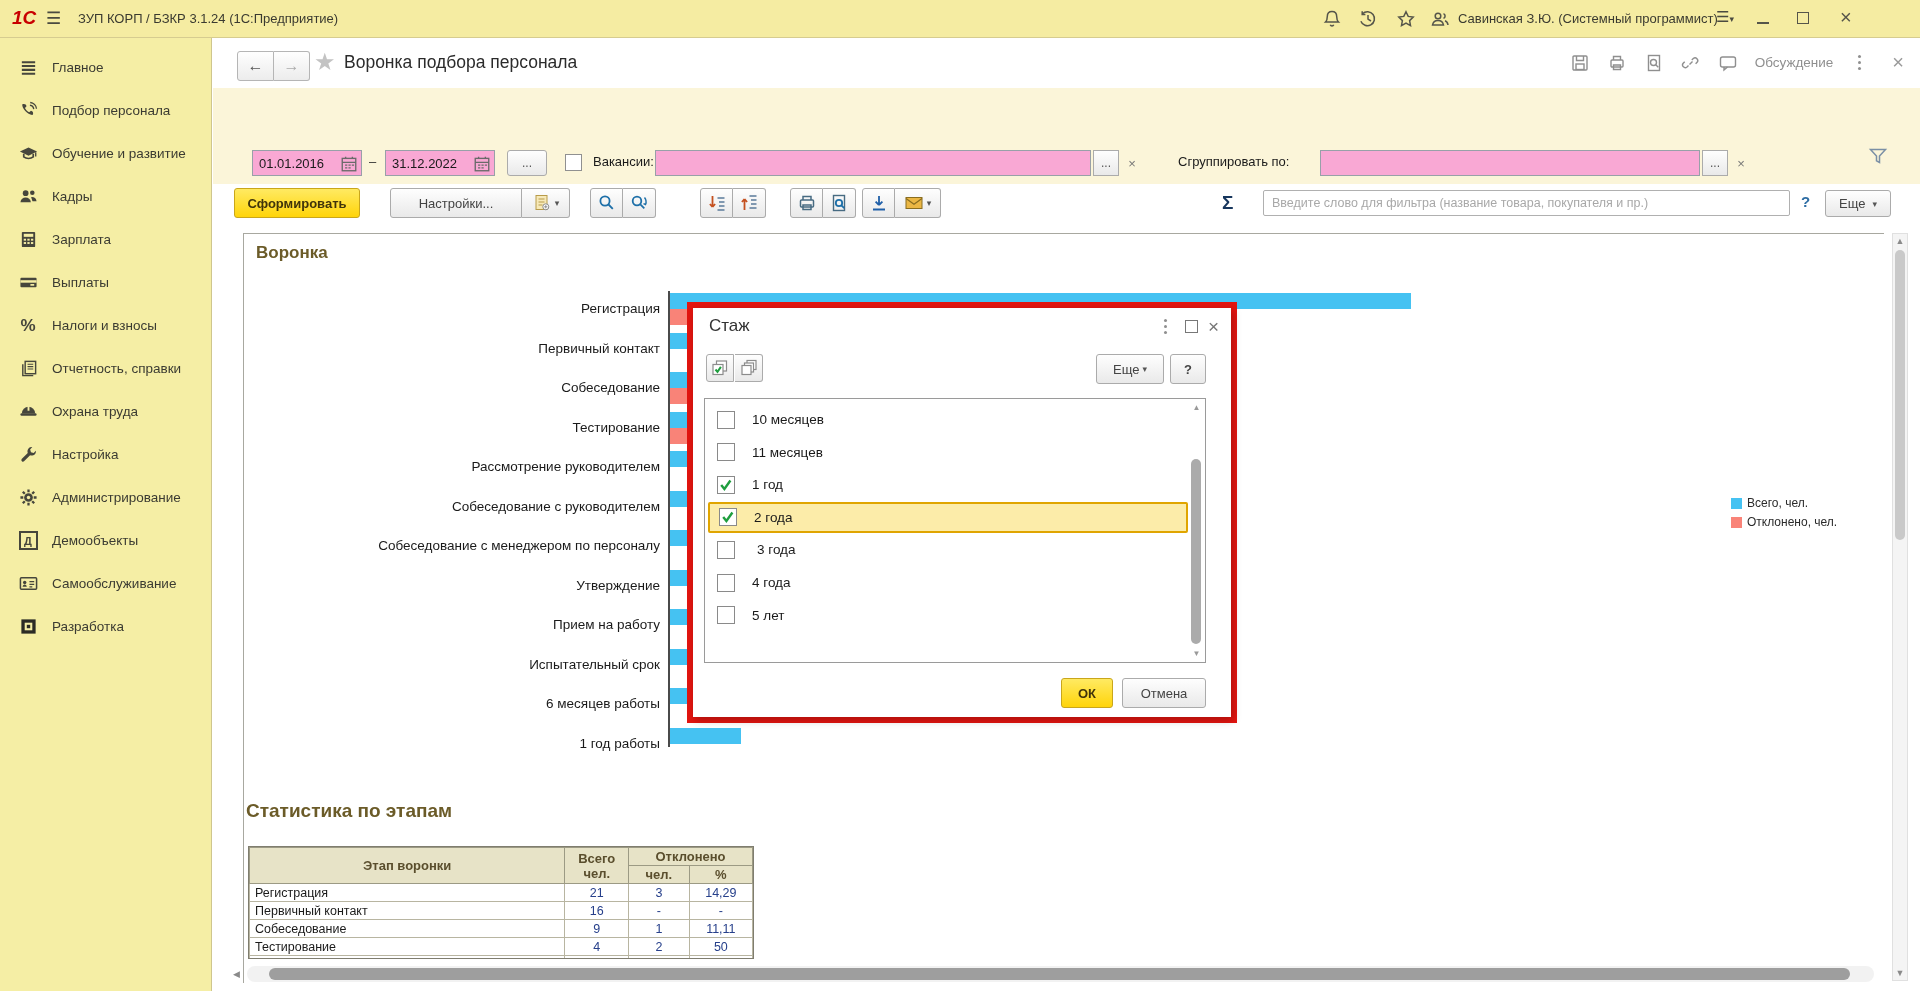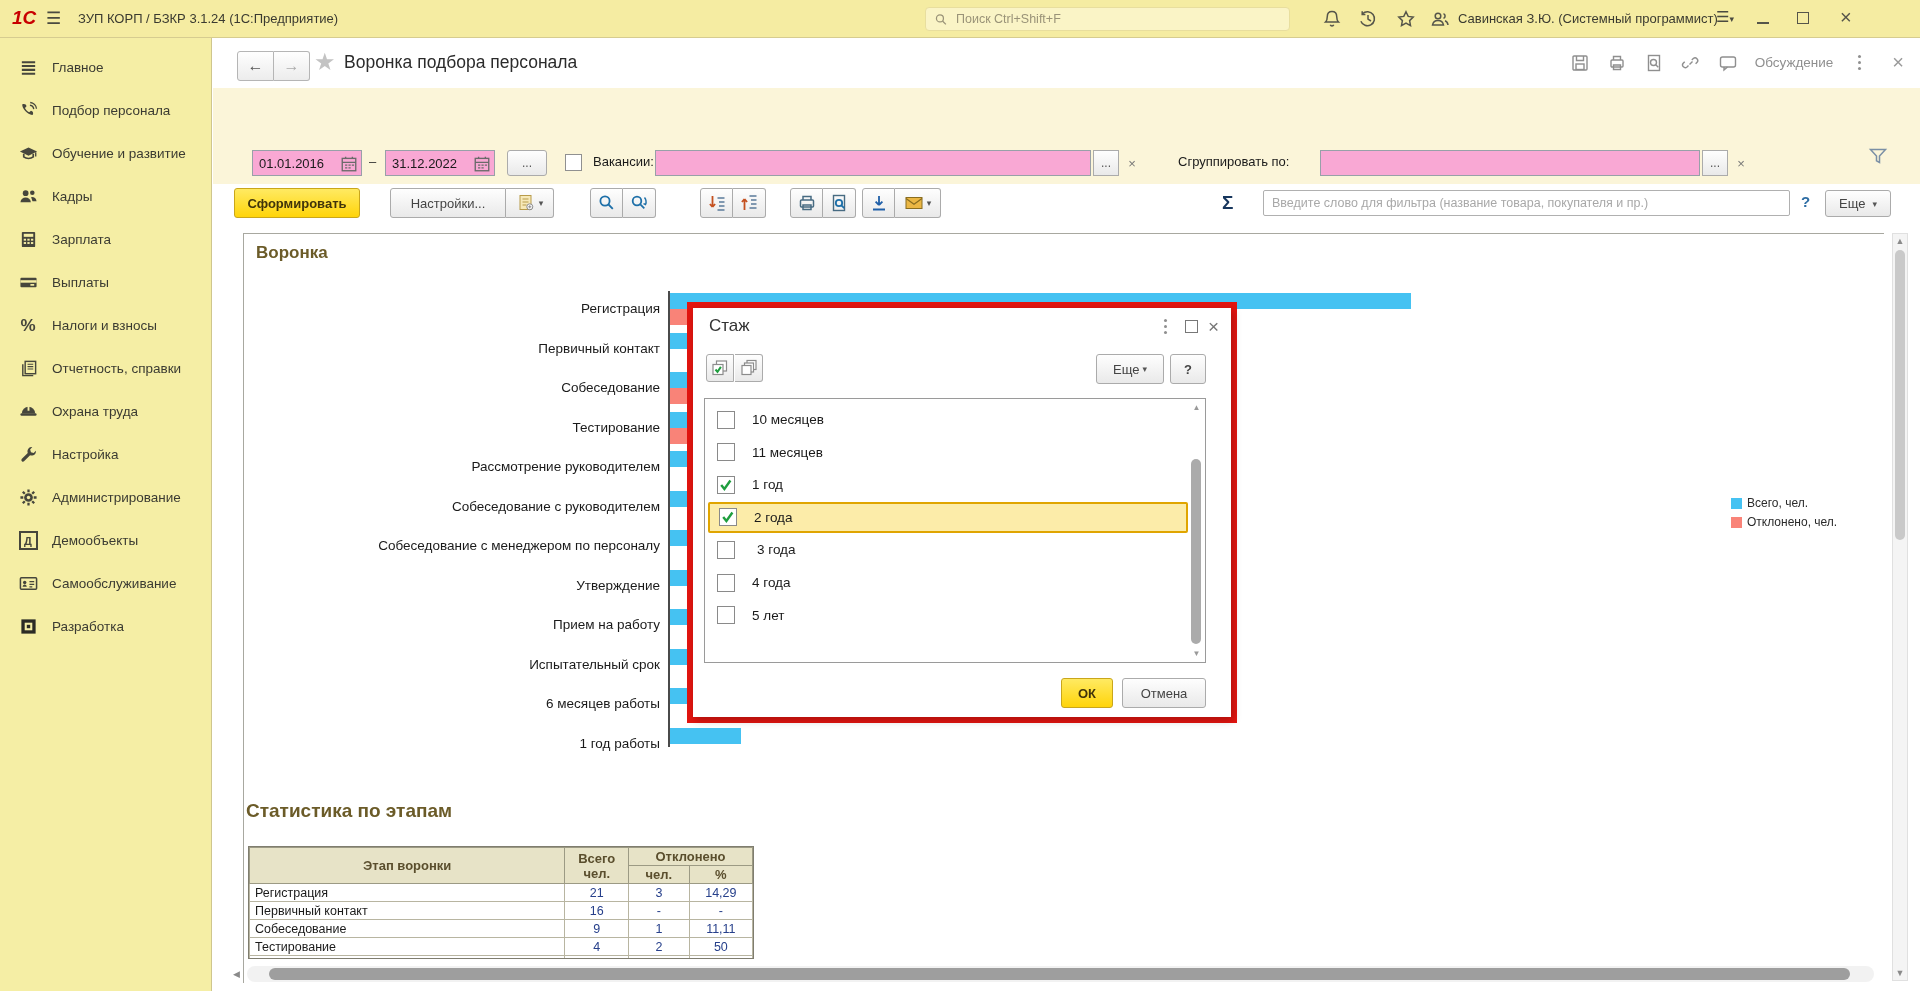--- a/index.html
+++ b/index.html
@@ -129,27 +129,20 @@
   #dlg-ok{position:absolute;left:368px;top:370px;width:52px;height:30px;}
   #dlg-cancel{position:absolute;left:429px;top:370px;width:84px;height:30px;}
 </style>
 </head>
 <body>
 
 <div id="topbar">
   <span class="logo">1С</span>
   <span class="burger">☰</span>
   <span class="apptitle">ЗУП КОРП / БЗКР 3.1.24  (1С:Предприятие)</span>
-  <div id="searchbox">
-    <svg width="15" height="15" viewBox="0 0 20 20" fill="none" stroke="#9A9378" stroke-width="1.8">
-        <circle cx="8.5" cy="8.5" r="5"></circle>
-        <path d="m12.5 12.5 4.5 4.5"></path>
-      </svg>
-    <input placeholder="Поиск Ctrl+Shift+F" style="">
-  </div>
   <span class="tb-ic" style="left:1322px">
     <svg viewBox="0 0 20 20" fill="none" stroke="#55554A" stroke-width="1.5">
         <path d="M10 2.5c3 0 4.7 2.2 4.7 5 0 3.4.8 4.6 1.8 5.6H3.5c1-1 1.8-2.2 1.8-5.6 0-2.8 1.7-5 4.7-5z"></path>
         <path d="M8.3 15.8a1.8 1.8 0 0 0 3.4 0"></path>
       </svg></span>
   <span class="tb-ic" style="left:1358px">
     <svg viewBox="0 0 20 20" fill="none" stroke="#55554A" stroke-width="1.5">
         <path d="M4.5 4.8a7 7 0 1 1-1.6 7.4"></path>
         <path d="M4.2 2.3v3.2h3.2"></path>
         <path d="M10 6v4.2l3 1.8"></path>
@@ -392,21 +385,21 @@
       <div class="inner">
           <span class="sel">6 месяцев; 1 год</span>
         </div>
       <div class="dots">...</div>
     </div>
   </div>
 
   <div id="rtoolbar">
     <div class="btn btn-yellow" style="position:absolute;left:21px;top:4px;width:126px;height:30px">Сформировать</div>
     <div class="tgrp" style="left:177px">
-      <div class="btn grp-l" style="width:116px;height:30px">Настройки...</div>
+      <div class="btn grp-l" style="width:132px;height:30px">Настройки...</div>
       <div class="icbtn grp-r" style="width:48px">
         <svg viewBox="0 0 20 20">
             <rect x="4" y="2.5" width="11" height="14" fill="#F7E9B8" stroke="#B89B4A"></rect>
             <path d="M6.5 6h6M6.5 9h6M6.5 12h4" stroke="#B89B4A" stroke-width="1.2" fill="none"></path>
             <circle cx="13.8" cy="13.8" r="3" fill="#fff" stroke="#8A8A8A"></circle>
             <path d="M13.8 12.2v3.2M12.2 13.8h3.2" stroke="#8A8A8A" fill="none"></path>
           </svg>
         <span class="caret">▾</span>
       </div>
     </div>

